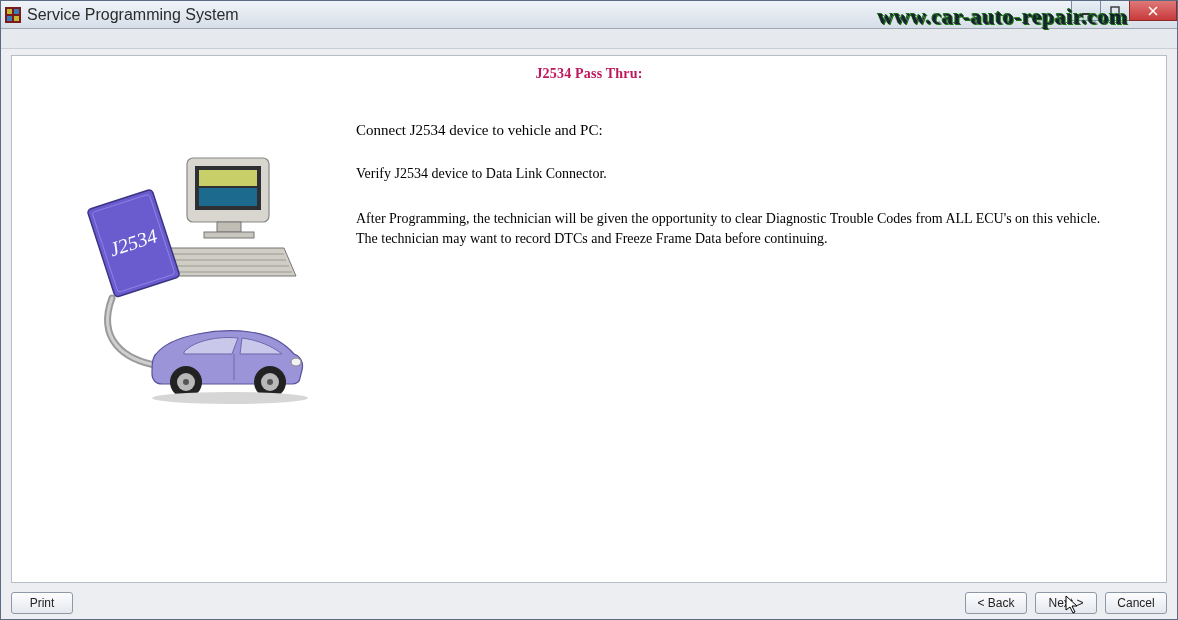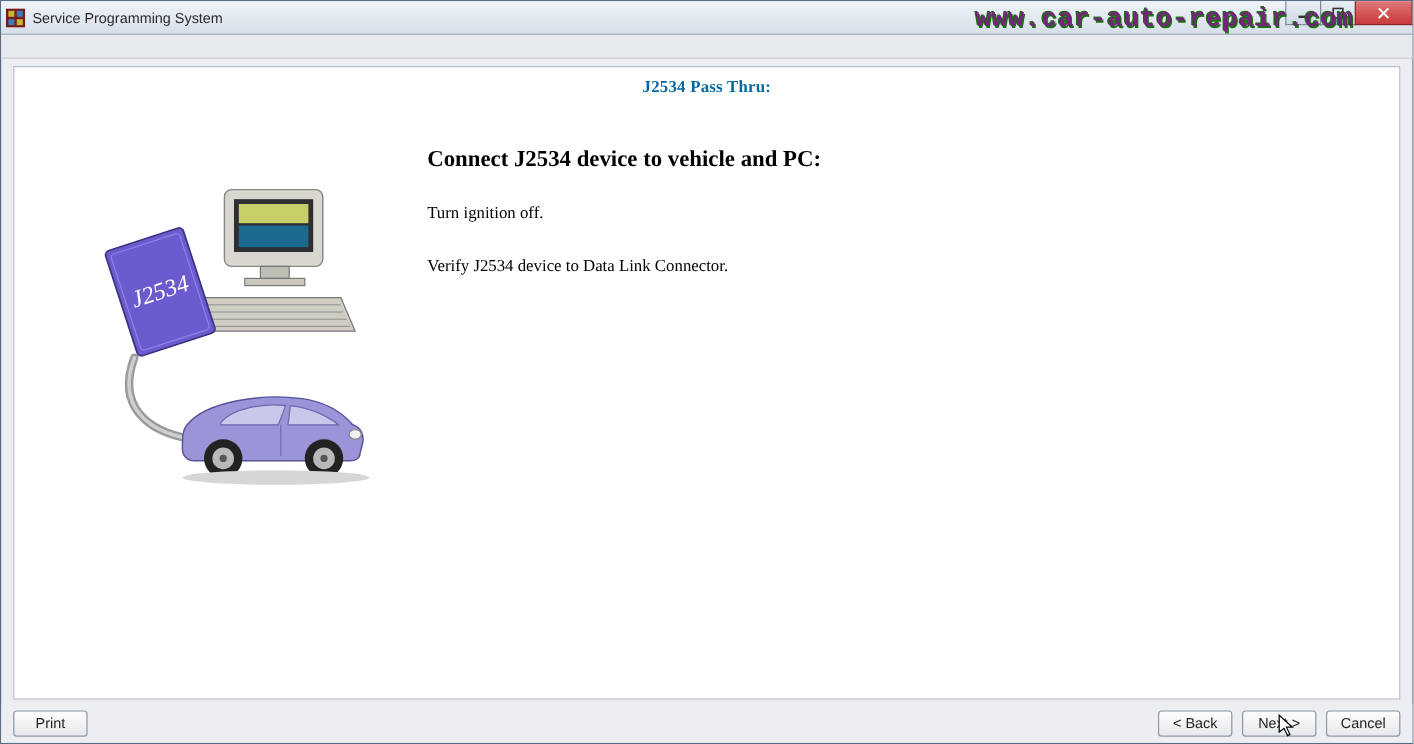--- a/index.html
+++ b/index.html
@@ -29,21 +29,21 @@
       align-items: center;
       padding: 0 4px;
       position: relative;
     }
     .titlebar .app-icon {
       width: 16px; height: 16px;
       margin-right: 6px;
       display: inline-block;
     }
     .titlebar .title {
-      font-size: 12px;
+      font-size: 16px;
       color: #2b2b2b;
     }
     .titlebar .win-controls {
       position: absolute;
       right: 0; top: 0;
       height: 20px;
       display: flex;
     }
     .win-btn {
       width: 30px;
@@ -77,21 +77,21 @@
       border: 1px solid #b8bec7;
       position: relative;
       display: flex;
       flex-direction: column;
     }
     .content-header {
       text-align: center;
       font-family: Georgia, "Times New Roman", serif;
       font-weight: bold;
       font-size: 14px;
-      color: #0369a1;
+      color: #be185d;
       padding: 10px 0 6px;
       letter-spacing: .2px;
     }
     .content-body {
       flex: 1;
       display: flex;
       padding: 10px 28px 10px 20px;
     }
     .illustration {
       width: 300px;
@@ -101,22 +101,22 @@
       justify-content: center;
     }
     .instructions {
       flex: 1;
       padding-top: 24px;
       padding-left: 24px;
       font-family: Georgia, "Times New Roman", serif;
       color: #000;
     }
     .instructions .lead {
-      font-weight: bold;
-      font-size: 19px;
+      font-weight: normal;
+      font-size: 15px;
       margin-bottom: 26px;
     }
     .instructions .step {
       font-size: 14px;
       margin-bottom: 26px;
       line-height: 1.3;
     }
     .instructions .note {
       font-size: 14px;
       line-height: 1.45;
@@ -143,24 +143,24 @@
       color: #222;
       display: inline-flex;
       align-items: center;
       justify-content: center;
       cursor: pointer;
     }
     .watermark {
       position: absolute;
       top: 4px;
       right: 50px;
-      font-family: Liberation Mono, monospace;
+      font-family: Liberation Serif, serif;
       font-size: 22px;
       font-weight: 900;
-      color: #701a75;
+      color: #0f172a;
       text-shadow: 1px 1px 0 #0c6b00, -1px -1px 0 #0c6b00;
       letter-spacing: .5px;
       pointer-events: none;
       opacity: .95;
       z-index: 50;
     }
     .cursor {
       position: absolute;
       left: 1065px;
       top: 595px;
@@ -256,22 +256,22 @@
             <circle cx="218" cy="234" r="9" fill="#b9b9b9"></circle>
             <circle cx="218" cy="234" r="3" fill="#555"></circle>
 
             <ellipse cx="178" cy="250" rx="78" ry="6" fill="#d6d6d6"></ellipse>
           </g>
         </svg>
       </div>
 
       <div class="instructions">
         <div class="lead">Connect J2534 device to vehicle and PC:</div>
-        <div class="step">Turn ignition off.</div>
         <div class="step">Verify J2534 device to Data Link Connector.</div>
+        <div class="note">After Programming, the technician will be given the opportunity to clear Diagnostic Trouble Codes from ALL ECU's on this vehicle. The technician may want to record DTCs and Freeze Frame Data before continuing.</div>
       </div>
 
     </div>
   </div>
 
   <div class="bottom-bar">
     <div class="btn-group">
       <button class="btn">Print</button>
     </div>
     <div class="btn-group">

